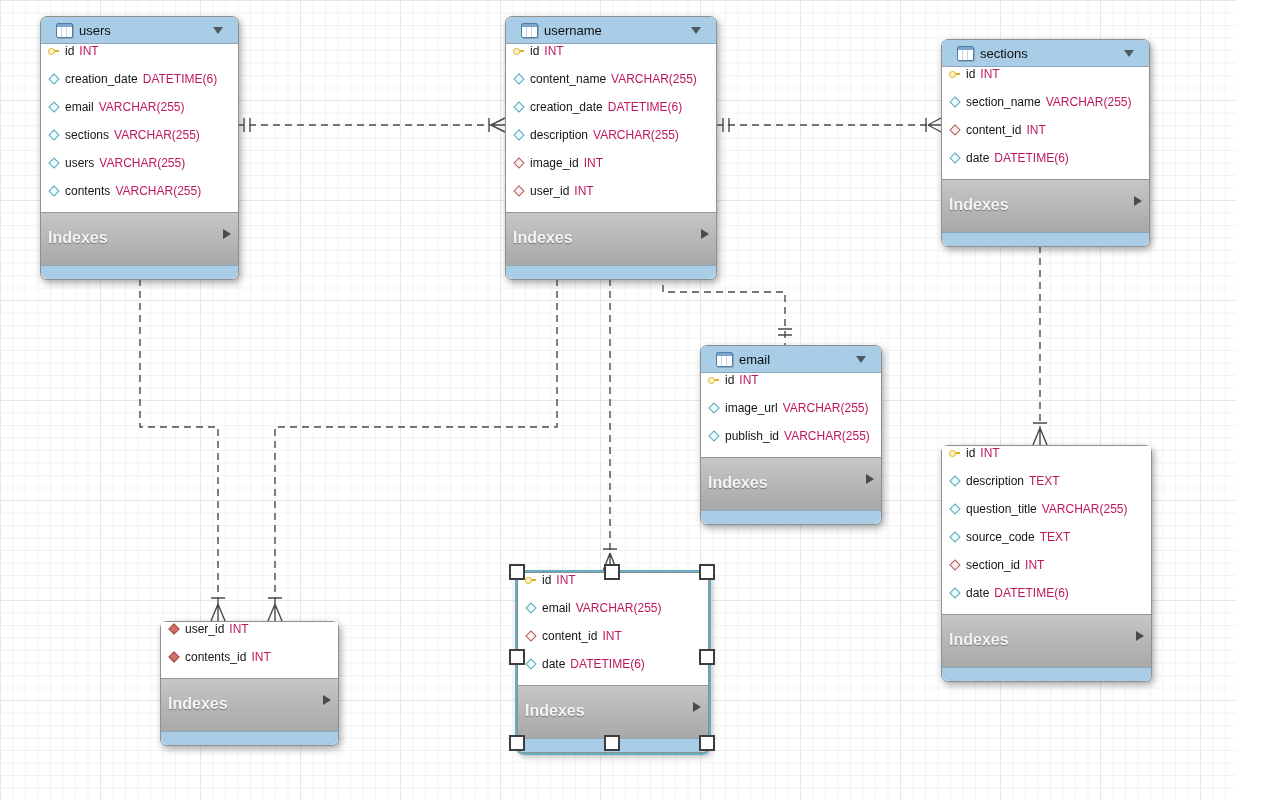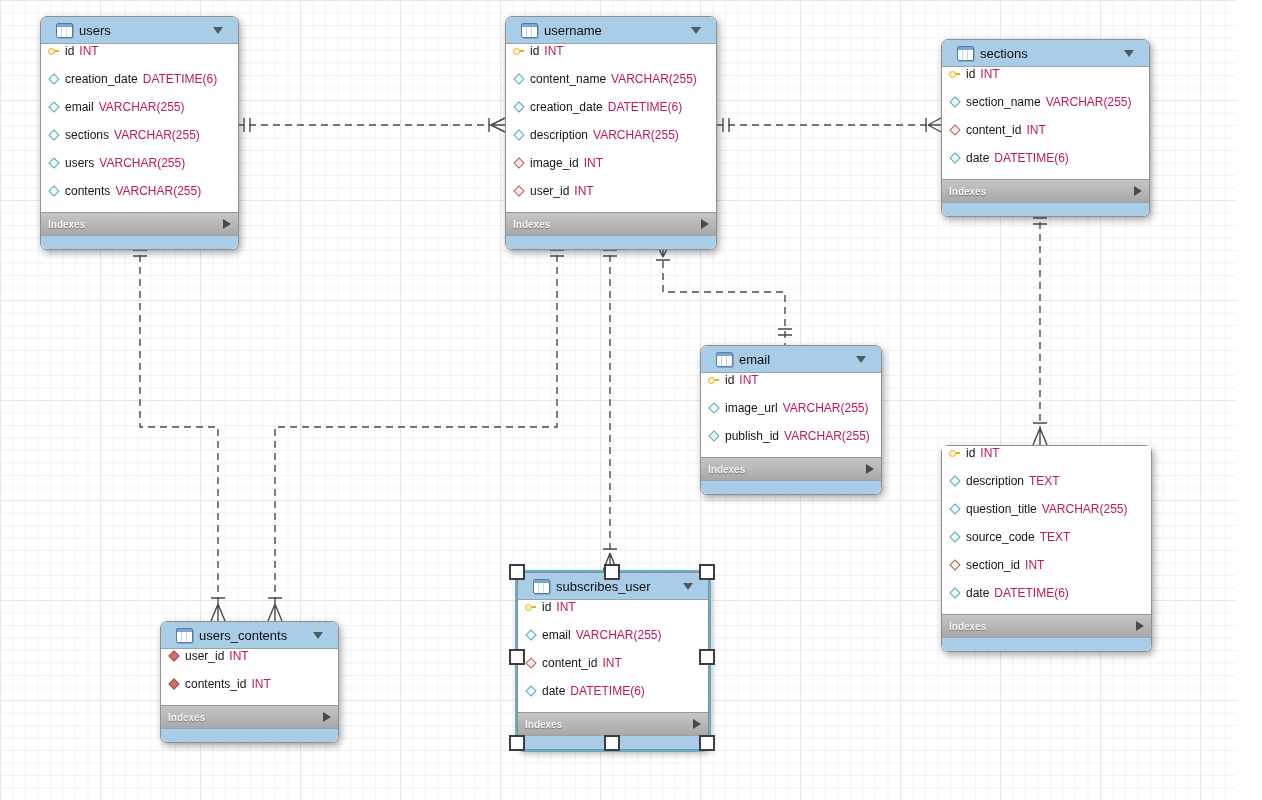--- a/index.html
+++ b/index.html
@@ -38,23 +38,23 @@
   .f-icon[data-icon="attr"]::before,.f-icon[data-icon="fk"]::before,.f-icon[data-icon="fks"]::before{
     content:"";position:absolute;left:3px;top:3px;width:6px;height:6px;transform:rotate(45deg);}
   .f-icon[data-icon="attr"]::before{border:1.5px solid #5aa7b9;background:#eefcff;}
   .f-icon[data-icon="fk"]::before{border:1.5px solid #b25d57;background:#fdf2f1;}
   .f-icon[data-icon="fks"]::before{border:1.5px solid #a34b45;background:#d2706a;}
   .f-icon[data-icon="pk"]::before{content:"";position:absolute;left:1px;top:4px;width:5px;height:5px;
     border:1.7px solid #ddb123;border-radius:50%;background:#fdf4c9;}
   .f-icon[data-icon="pk"]::after{content:"";position:absolute;left:8px;top:6px;width:4px;height:2px;
     background:#ddb123;box-shadow:2px 2px 0 -1px #ddb123;}
 
-  .t-indexes{height:20px;display:flex;align-items:center;padding:1px 7px;
+  .t-indexes{height:20px;display:flex;align-items:flex-start;padding:16px 7px;
     background:linear-gradient(#c6c6c6,#a8a8a8);border-top:1px solid #979797;
-    color:#f5f5f5;font-weight:bold;font-size:10px;text-shadow:0 1px 1px rgba(0,0,0,.35);}
+    color:#f5f5f5;font-weight:bold;font-size:16px;text-shadow:0 1px 1px rgba(0,0,0,.35);}
   .idx-arrow{width:0;height:0;border-top:5px solid transparent;border-bottom:5px solid transparent;
     border-left:8px solid #4a4a4a;margin-left:auto;}
   .t-footer{height:13px;background:var(--header-blue,#a9cde6);border-top:1px solid #8da6b8;border-radius:0 0 7px 7px;}
 
   .handle{position:absolute;width:12px;height:12px;background:#fff;border:2px solid #3d3d3d;z-index:5;}
 </style>
 </head>
 <body>
 
 <div id="canvas">
@@ -299,25 +299,20 @@
       </div>
       </div>
     <div class="t-indexes">
       <span>Indexes</span>
       <span class="idx-arrow"></span>
     </div>
     <div class="t-footer"></div>
   </div>
 
   <div class="db-table" style="left:160px;top:621px;width:177px">
-    <div class="t-header">
-      <span class="tbl-icon"></span>
-      <span class="t-title">users_contents</span>
-      <span class="t-collapse"></span>
-    </div>
     <div class="t-rows">
 
     <div class="t-row">
         <span class="f-icon" data-icon="fks"></span>
         <span class="f-name">user_id</span>
         <span class="f-type">INT</span>
       </div>
         <div class="t-row">
         <span class="f-icon" data-icon="fks"></span>
         <span class="f-name">contents_id</span>
@@ -325,25 +320,20 @@
       </div>
       </div>
     <div class="t-indexes">
       <span>Indexes</span>
       <span class="idx-arrow"></span>
     </div>
     <div class="t-footer"></div>
   </div>
 
   <div class="db-table selected" style="left:517px;top:572px;width:190px">
-    <div class="t-header">
-      <span class="tbl-icon"></span>
-      <span class="t-title">subscribes_user</span>
-      <span class="t-collapse"></span>
-    </div>
     <div class="t-rows">
 
     <div class="t-row">
         <span class="f-icon" data-icon="pk"></span>
         <span class="f-name">id</span>
         <span class="f-type">INT</span>
       </div>
         <div class="t-row">
         <span class="f-icon" data-icon="attr"></span>
         <span class="f-name">email</span>

